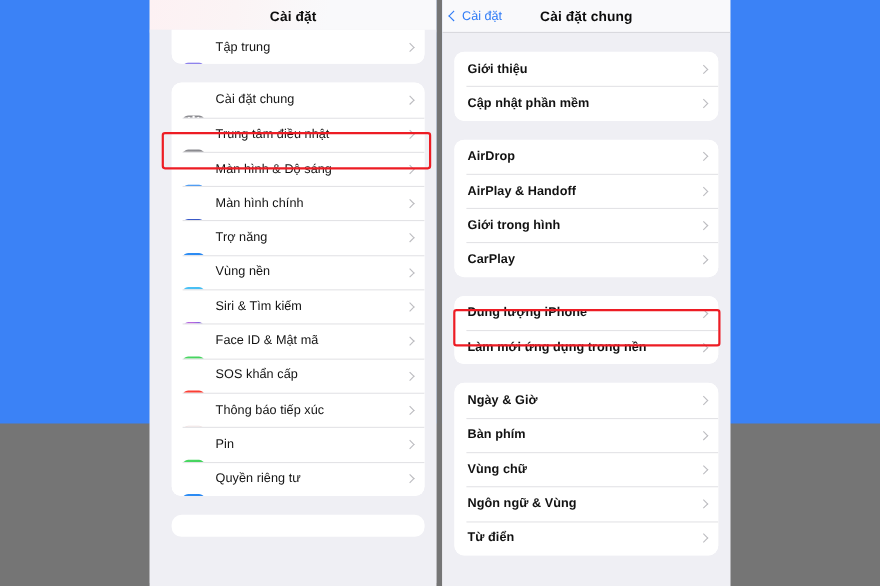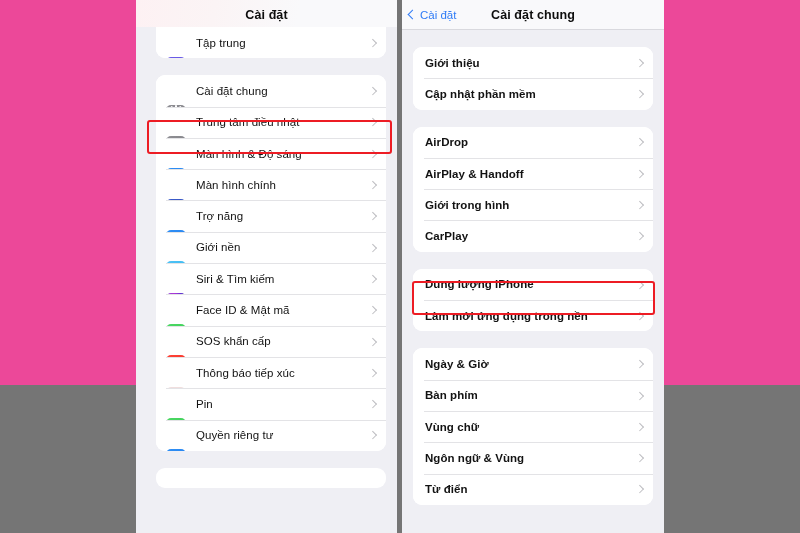--- a/index.html
+++ b/index.html
@@ -5,21 +5,21 @@
   * { box-sizing: border-box; margin: 0; padding: 0; }
   html, body {
     width: 800px; height: 533px;
     overflow: hidden;
     background: #757575;
     font-family: "Liberation Sans", "DejaVu Sans", sans-serif;
   }
   #screen {
     position: relative;
     width: 800px; height: 385px;
-    background: #ec4899;
+    background: #3b82f6;
   }
 
   
   .panel {
     position: absolute;
     top: 0;
     height: 533px;
     background: #efeff4;
     overflow: hidden;
   }
@@ -506,21 +506,21 @@
           <span class="row-icon ic-wallpaper">
             <span class="flower">
               <i style="transform:rotate(0deg)"></i>
               <i style="transform:rotate(30deg)"></i>
               <i style="transform:rotate(60deg)"></i>
               <i style="transform:rotate(90deg)"></i>
               <i style="transform:rotate(120deg)"></i>
               <i style="transform:rotate(150deg)"></i>
             </span>
           </span>
-          <span class="row-label">Giới nền</span>
+          <span class="row-label">Vùng nền</span>
           <span class="chevron"></span>
         </div>
 
         <div class="row">
           <span class="row-icon ic-siri"></span>
           <span class="row-label">Siri &amp; Tìm kiếm</span>
           <span class="chevron"></span>
         </div>
 
         <div class="row">

